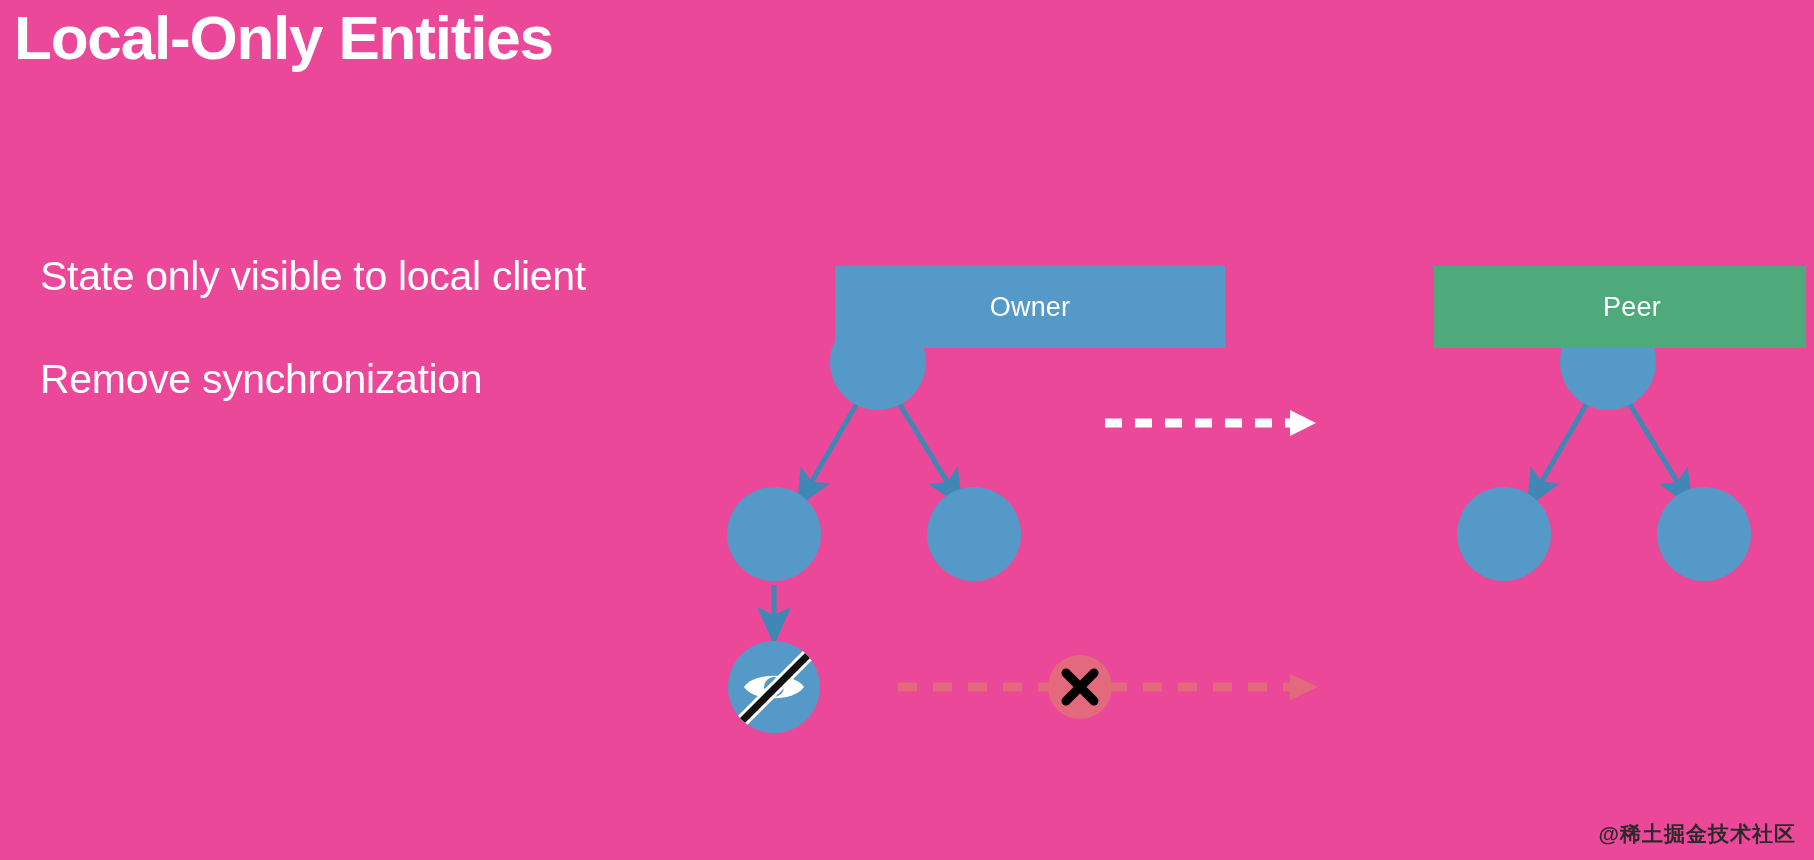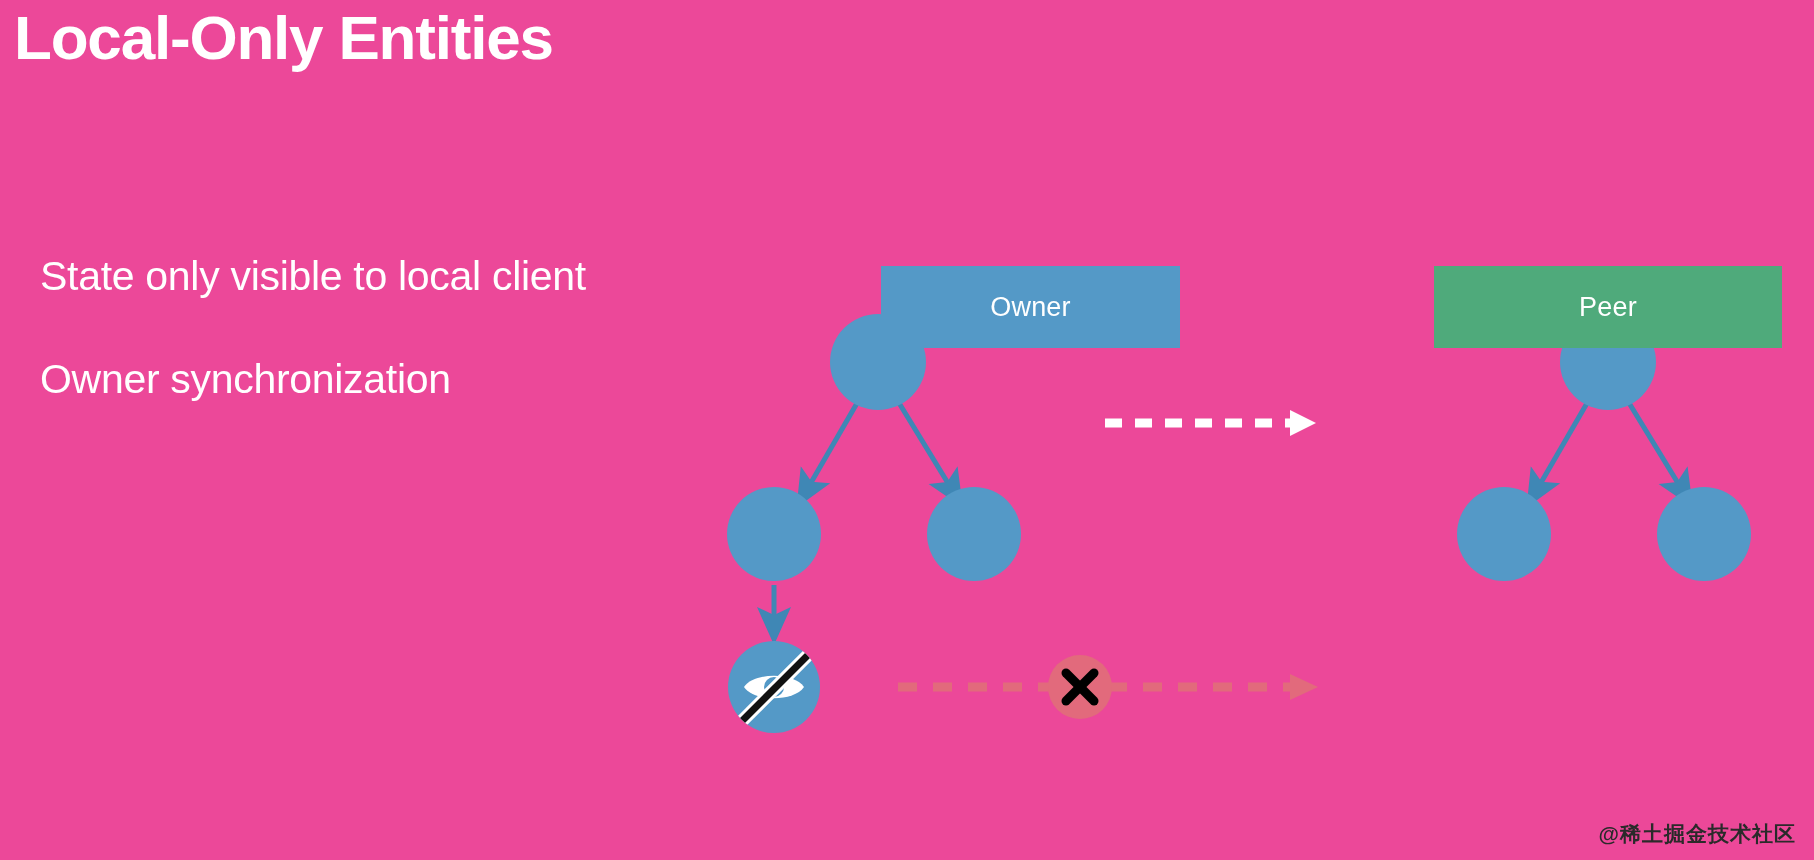--- a/index.html
+++ b/index.html
@@ -70,29 +70,29 @@
     justify-content: center;
   }
   .role-box-label {
     font-size: 27px;
     color: #ffffff;
     letter-spacing: 0.2px;
   }
   #owner-box {
     left: 135px;
     top: 36px;
-    width: 299px;
+    width: 390px;
     background: #5499c7;
-    margin-left: 46px;
   }
   #peer-box {
     left: 734px;
     top: 36px;
     width: 348px;
     background: #4faa7b;
+    padding-left: 24px;
   }
 
   
   #watermark {
     position: absolute;
     right: 18px;
     bottom: 12px;
     font-size: 21px;
     color: #2a2a2a;
     letter-spacing: 1px;
@@ -102,21 +102,21 @@
 </style>
 </head>
 <body>
 
 <div class="slide">
 
   <div id="slide-title">Local-Only Entities</div>
 
   <div id="bullet-list">
     <div class="bullet-item">State only visible to local client</div>
-    <div class="bullet-item">Owner synchronization</div>
+    <div class="bullet-item">Remove synchronization</div>
   </div>
 
   <div id="diagram">
 
     <div class="role-box" id="owner-box">
       <span class="role-box-label">Owner</span>
     </div>
 
     <div class="role-box" id="peer-box">
       <span class="role-box-label">Peer</span>

